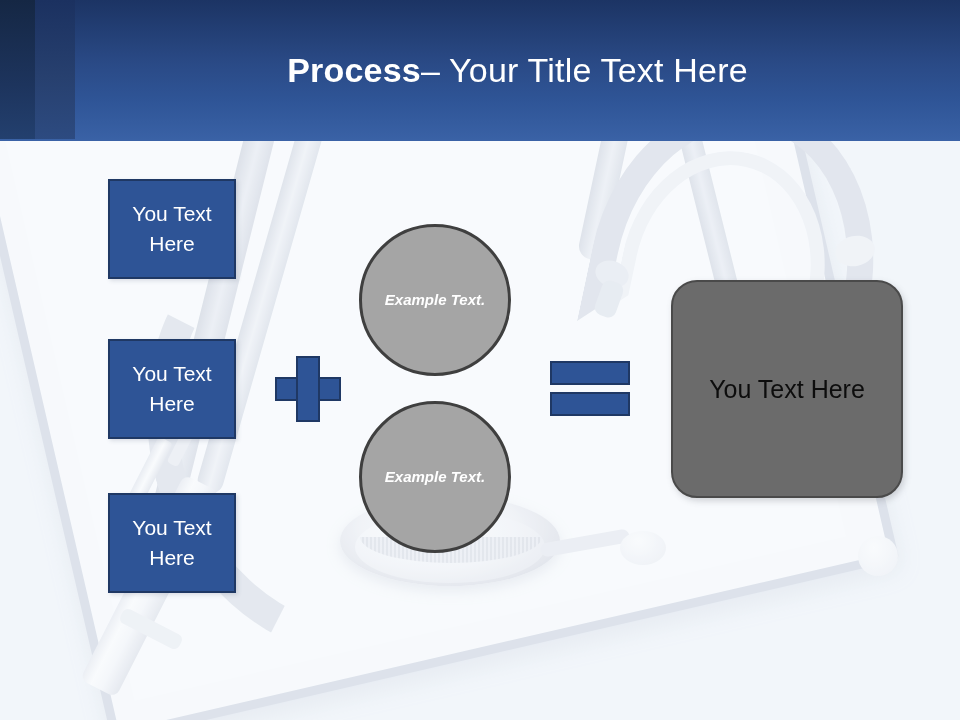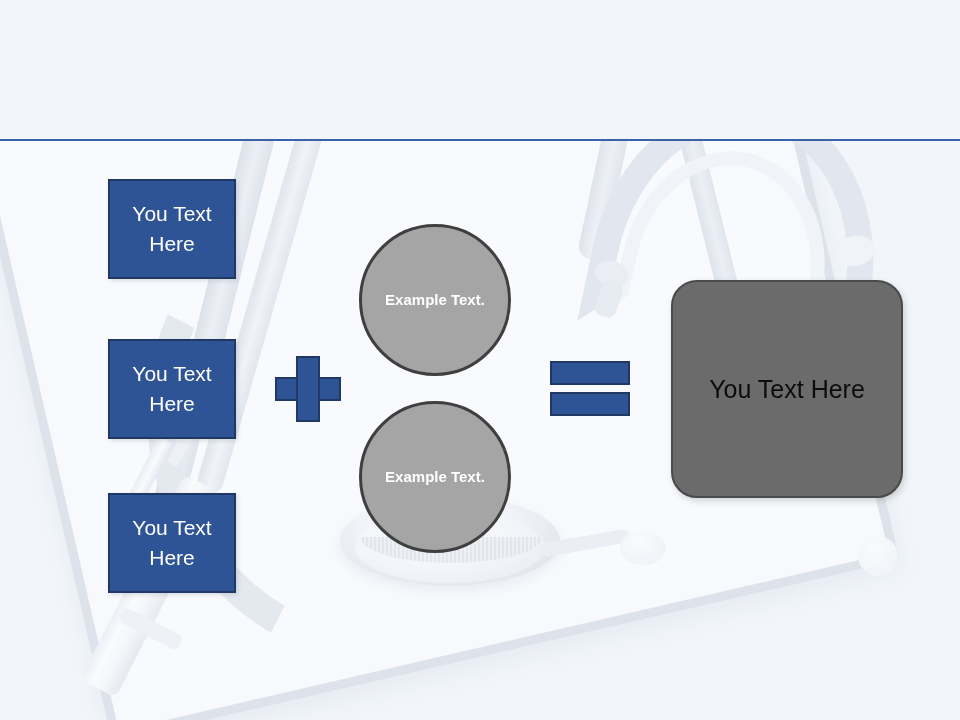--- a/index.html
+++ b/index.html
@@ -288,20 +288,21 @@
     background: #a5a5a5;
     border: 3px solid #3f3f3f;
     box-sizing: border-box;
     display: flex;
     align-items: center;
     justify-content: center;
     text-align: center;
     color: #ffffff;
     font-size: 15px;
     font-weight: bold;
+    font-style: italic;
     line-height: 1.7;
   }
   #gray-circle-1 { left: 359px; top: 224px; }
   #gray-circle-2 { left: 359px; top: 401px; }
 
   
   #plus-sign {
     position: absolute;
     left: 275px; top: 356px;
     width: 66px; height: 66px;
@@ -386,20 +387,28 @@
     <div class="syringe-flange"></div>
     <div class="syringe-tip"></div>
 
     <div class="small-tube"></div>
     <div class="cap-a"></div>
     <div class="cap-b"></div>
 
     <div class="veil"></div>
   </div>
 
+  <div id="header">
+    <div class="hdr-band-dark"></div>
+    <div class="hdr-band-mid"></div>
+    <div id="header-title">
+      <span class="t-bold">Process</span>
+        <span class="t-rest"> – Your Title Text Here</span>
+    </div>
+  </div>
   <div class="hdr-bottom-line"></div>
 
   <div class="blue-box" id="blue-box-1">You Text Here</div>
 
   <div class="blue-box" id="blue-box-2">You Text Here</div>
 
   <div class="blue-box" id="blue-box-3">You Text Here</div>
 
   <div id="plus-sign">
     <div class="arm arm-h"></div>

